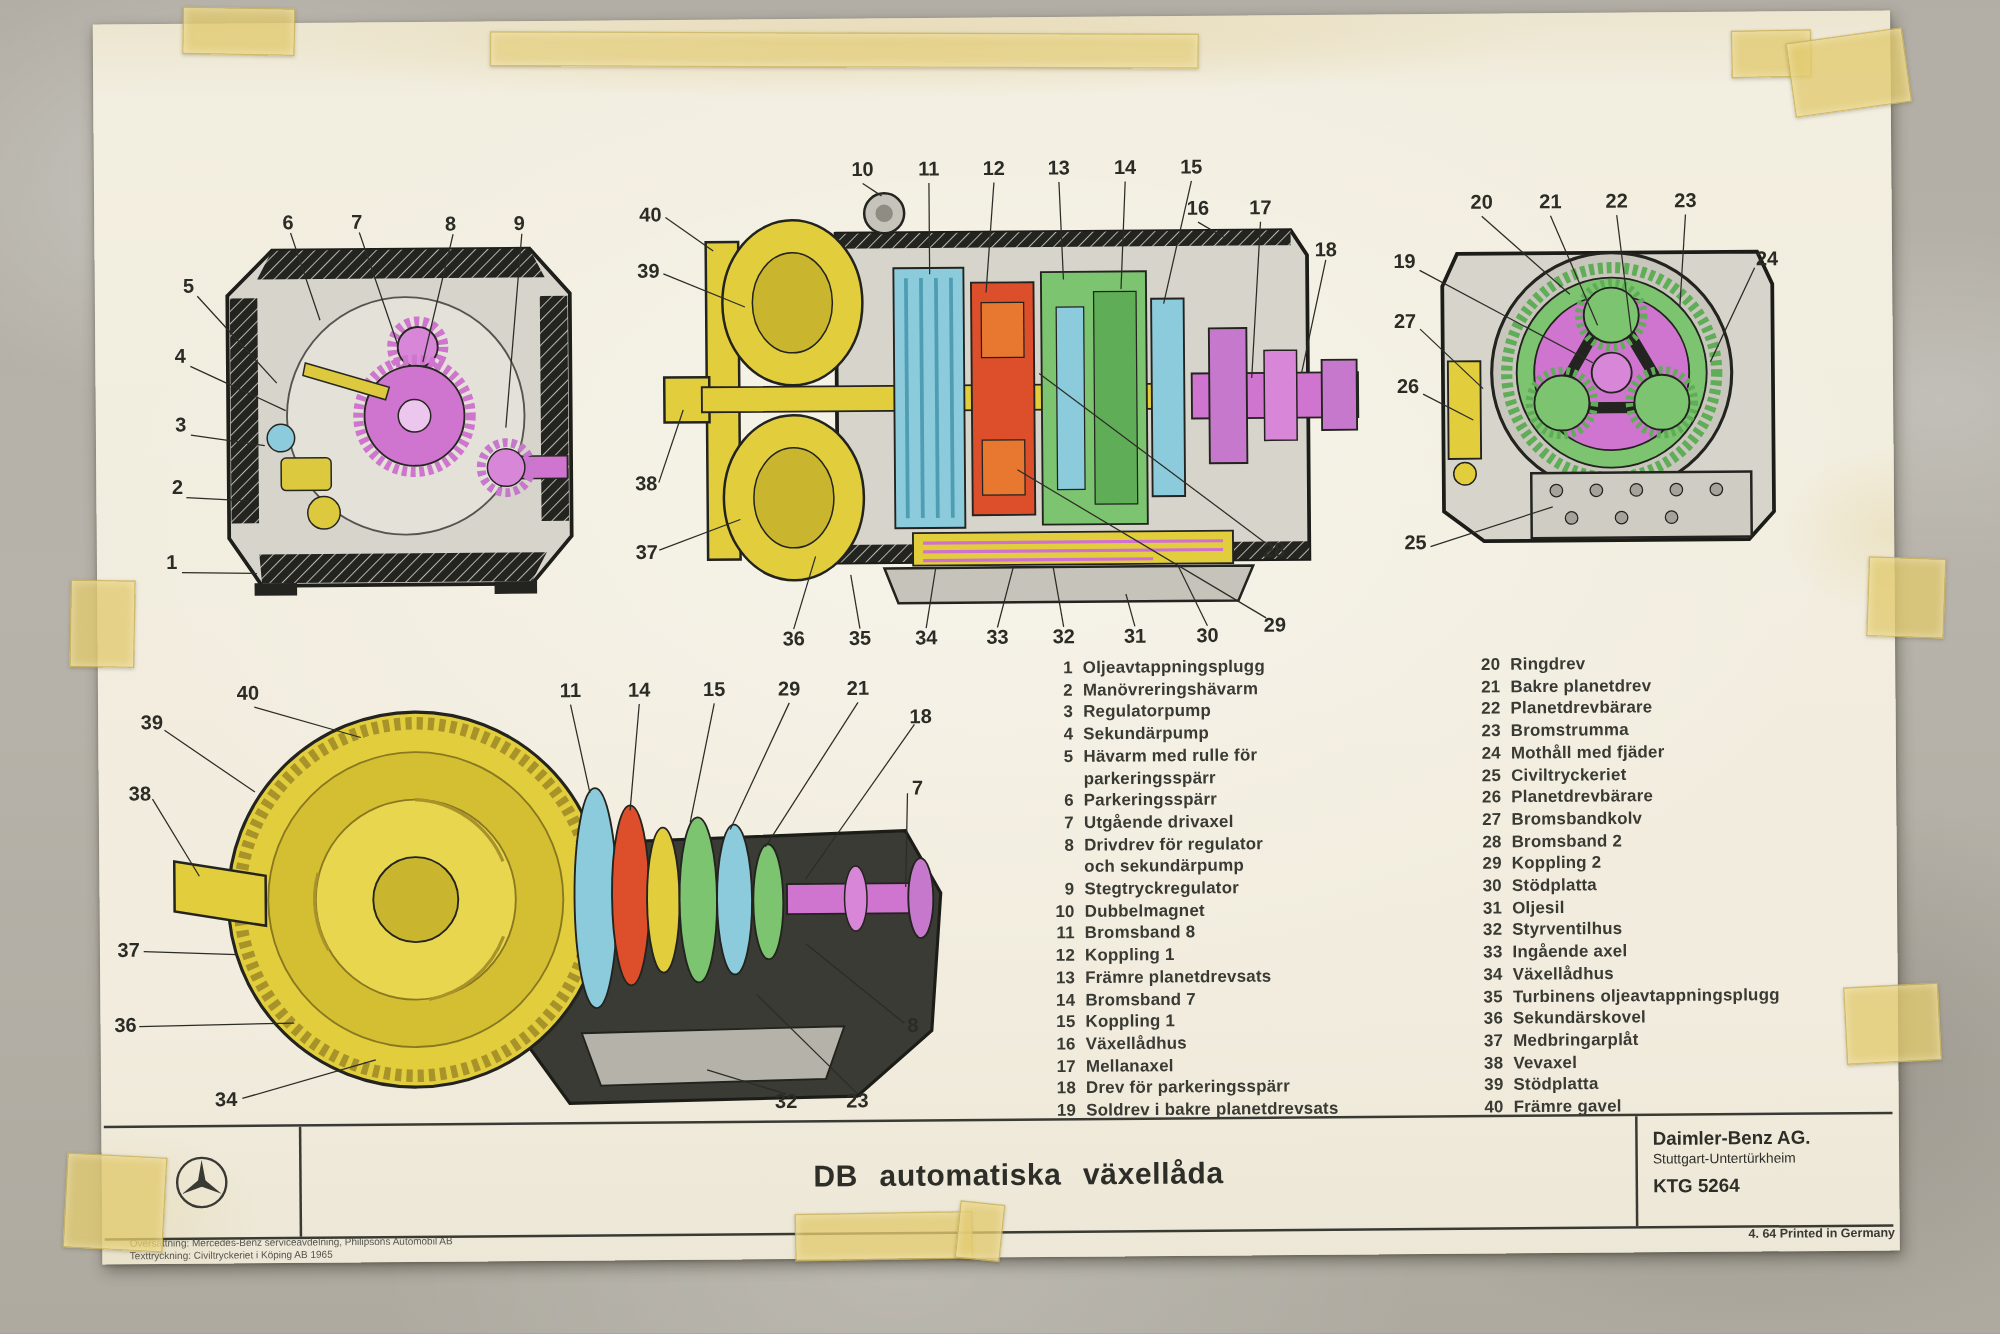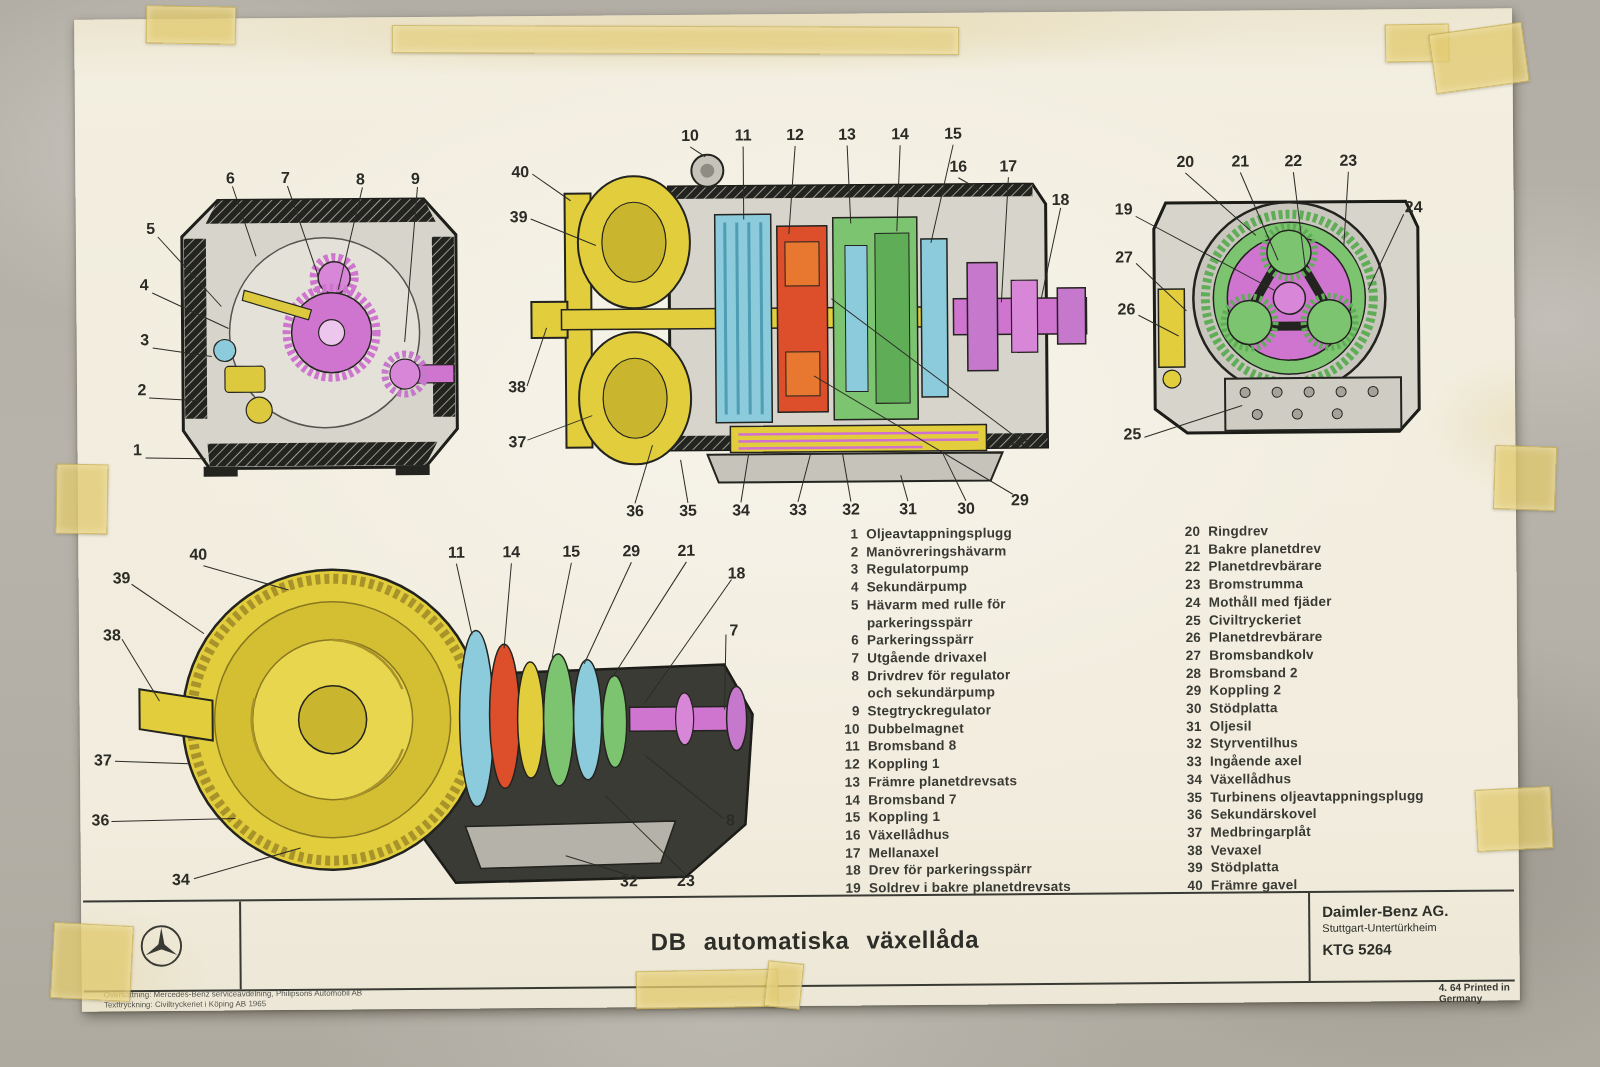--- a/index.html
+++ b/index.html
@@ -37,21 +37,21 @@
   .bottom-bar{position:absolute;left:2px;right:5px;top:881px;height:88px;display:flex;
     border-top:2.5px solid #3a3a35;border-bottom:2.5px solid #3a3a35;}
   .logo-cell{width:156px;border-right:2px solid #3a3a35;display:flex;align-items:center;justify-content:center;}
   .title-cell{flex:1;display:flex;align-items:center;justify-content:center;}
   .poster-title{font-size:24px;font-weight:700;color:#2e2e29;letter-spacing:0.5px;word-spacing:10px;transform:translateX(40px);}
   .pub-cell{width:192px;border-left:2px solid #3a3a35;padding:10px 0 0 12px;color:#2e2e29;}
   .pub-name{font-size:15px;font-weight:700;}
   .pub-city{font-size:11px;margin-top:2px;}
   .pub-code{font-size:15px;font-weight:700;margin-top:7px;}
   .imprint{position:absolute;left:22px;top:971px;font-size:8px;line-height:9.5px;color:#55554e;}
-  .print-note{position:absolute;left:1317px;top:973px;font-size:10px;font-weight:600;color:#3a3a35;margin-left:40px;}
+  .print-note{position:absolute;left:1317px;top:973px;font-size:10px;font-weight:600;color:#3a3a35;}
 </style>
 </head>
 <body>
 
 <div class="stage">
 
   <div class="poster">
 
     <svg class="diagram" style="left:30px;top:110px;width:380px;height:350px" viewBox="0 0 380 350">
       <defs>

